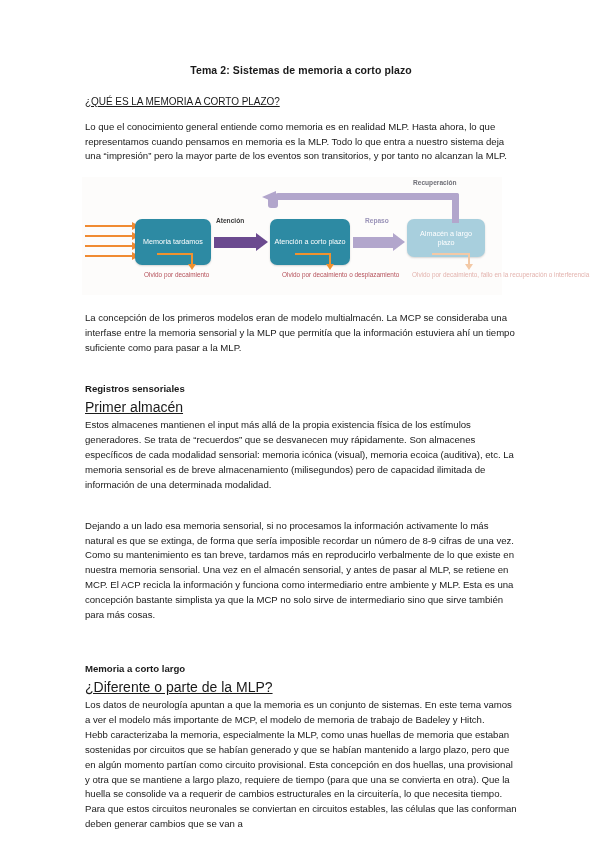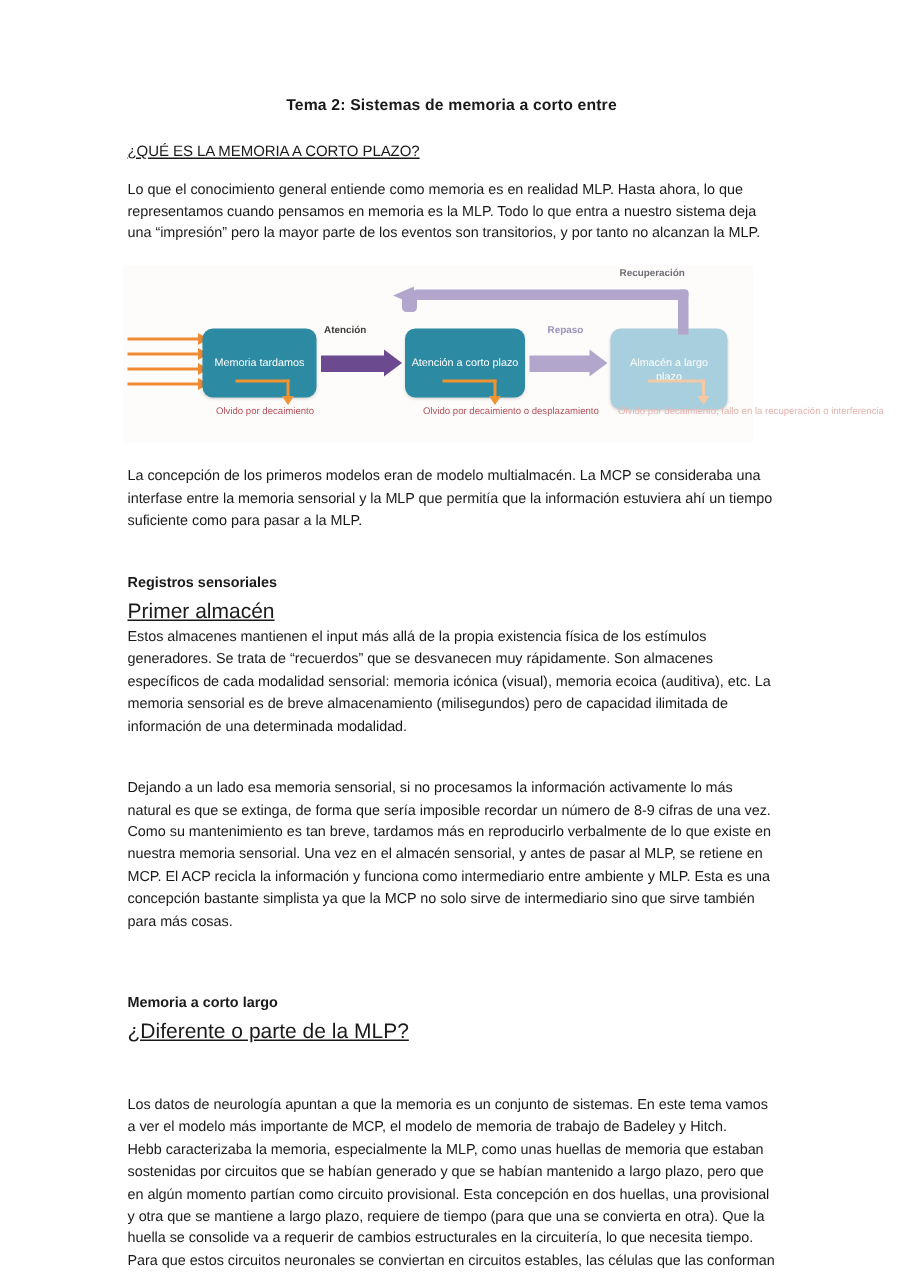--- a/index.html
+++ b/index.html
@@ -37,21 +37,21 @@
     margin: 0 0 13px 0;
     letter-spacing: -0.05px;
   }
   p.body-text {
     font-size: 9.6px;
     line-height: 1.55;
     margin: 0 0 13px 0;
     text-align: left;
     letter-spacing: -0.02px;
   }
-  p.tight { margin-bottom: 0; margin-top: 32px; }
+  p.tight { margin-bottom: 0; }
   .sub-bold {
     font-size: 9.6px;
     font-weight: bold;
     margin: 0;
     line-height: 1.55;
   }
   .sub-underline {
     font-size: 14px;
     text-decoration: underline;
     margin: 0;
@@ -81,21 +81,21 @@
     line-height: 1.35;
     padding: 2px 4px;
     box-sizing: border-box;
     box-shadow: 0 1px 2px rgba(0,0,0,0.16);
   }
   .dg-box.teal { background: #2d8aa3; }
   .dg-box.lightblue { background: #a8cfdd; color: #ffffff; }
 
   #dg-box-sensory { left: 53px; top: 42px; width: 76px; height: 46px; }
   #dg-box-short   { left: 188px; top: 42px; width: 80px; height: 46px; }
-  #dg-box-long    { left: 325px; top: 42px; width: 78px; height: 54px; }
+  #dg-box-long    { left: 325px; top: 42px; width: 78px; height: 38px; }
 
   .dg-label {
     position: absolute;
     font-size: 6.6px;
     font-weight: bold;
     color: #3b3b3b;
     white-space: nowrap;
   }
   #dg-label-atencion { left: 134px; top: 40px; }
   #dg-label-repaso   { left: 283px; top: 40px; color: #9a93b8; font-weight: bold; }
@@ -214,21 +214,21 @@
   #drop-3 { left: 350px; top: 76px; }
   #drop-3 .h { left: 0; top: 0; width: 38px; background: #f3c9a6; }
   #drop-3 .v { left: 36px; top: 0; height: 12px; background: #f3c9a6; }
   #drop-3 .tip { left: 33px; top: 11px; border-top-color: #f3c9a6; }
 </style>
 </head>
 <body>
 
 <div class="page">
 
-  <h1 class="doc-title">Tema 2: Sistemas de memoria a corto entre</h1>
+  <h1 class="doc-title">Tema 2: Sistemas de memoria a corto plazo</h1>
 
   <h2 class="section-heading">¿QUÉ ES LA MEMORIA A CORTO PLAZO?</h2>
 
   <p class="body-text">Lo que el conocimiento general entiende como memoria es en realidad MLP. Hasta ahora, lo que representamos cuando pensamos en memoria es la MLP. Todo lo que entra a nuestro sistema deja una “impresión” pero la mayor parte de los eventos son transitorios, y por tanto no alcanzan la MLP.</p>
 
   <div class="diagram">
 
     <div class="feed-arrow" id="feed-1"></div>
     <div class="feed-arrow" id="feed-2"></div>
     <div class="feed-arrow" id="feed-3"></div>

